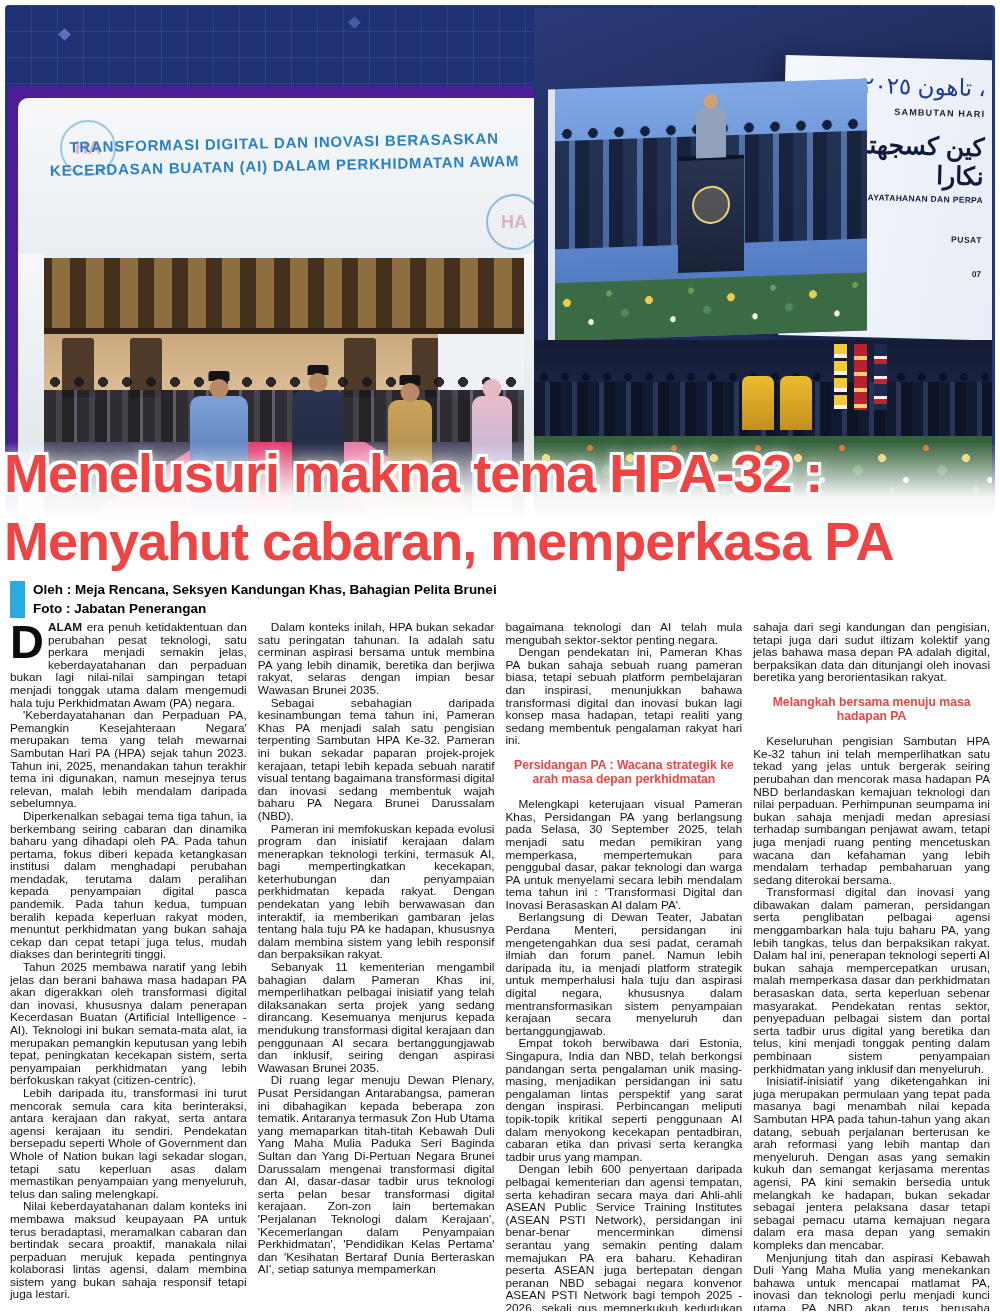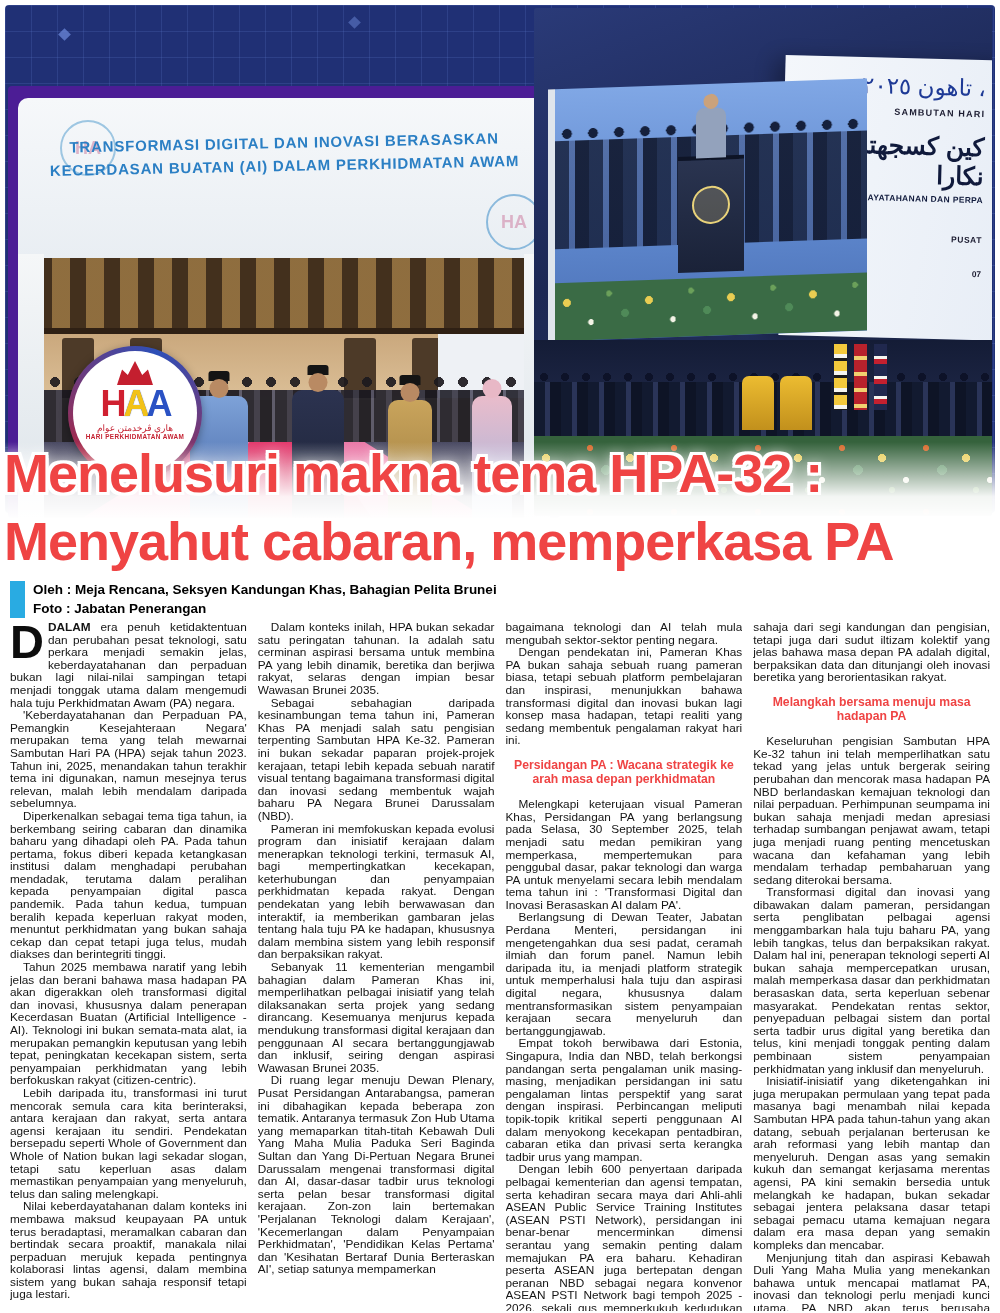--- a/index.html
+++ b/index.html
@@ -192,28 +192,20 @@
           </div>
         <div class="figure fig-gold">
             <span class="songkok"></span>
             <span class="head"></span>
           </div>
         <div class="figure fig-pink">
             <span class="head"></span>
           </div>
       </div>
 
-      <div class="hpa-logo">
-        <div class="hpa-inner">
-          <div class="crest"></div>
-          <div class="logo-letters"><span class="l1">H</span><span class="l2">A</span><span class="l3">A</span></div>
-          <div class="logo-jawi">هاري ڤرخدمتن عوام</div>
-          <div class="logo-label">HARI PERKHIDMATAN AWAM</div>
-        </div>
-      </div>
     </div>
 
     <div class="right-photo">
       <div class="backdrop-panel">
         <div class="bd-jawi-year">، تاهون ٢٠٢٥</div>
         <div class="bd-sambutan">SAMBUTAN HARI</div>
         <div class="bd-jawi-theme">كين كسجهتراءن نكارا</div>
         <div class="bd-theme-latin">KEBERDAYATAHANAN DAN PERPA</div>
         <div class="bd-pusat">PUSAT</div>
         <div class="bd-date">07</div>
@@ -249,21 +241,21 @@
     <div class="byline-bar"></div>
     <div class="byline-text">
       <div>Oleh : Meja Rencana, Seksyen Kandungan Khas, Bahagian Pelita Brunei</div>
       <div>Foto : Jabatan Penerangan</div>
     </div>
   </div>
 
   <div class="article">
 
     <div class="col">
-      <p class="ni"><span class="dropcap">D</span><b>DALAM</b><span> era penuh ketidaktentuan dan perubahan pesat teknologi, satu perkara menjadi semakin jelas, keberdayatahanan dan perpaduan bukan lagi nilai-nilai sampingan tetapi menjadi tonggak utama dalam mengemudi hala tuju Perkhidmatan Awam (PA) negara.</span></p>
+      <p class="ni"><span class="dropcap">D</span><b>ALAM</b><span> era penuh ketidaktentuan dan perubahan pesat teknologi, satu perkara menjadi semakin jelas, keberdayatahanan dan perpaduan bukan lagi nilai-nilai sampingan tetapi menjadi tonggak utama dalam mengemudi hala tuju Perkhidmatan Awam (PA) negara.</span></p>
       <p>'Keberdayatahanan dan Perpaduan PA, Pemangkin Kesejahteraan Negara' merupakan tema yang telah mewarnai Sambutan Hari PA (HPA) sejak tahun 2023. Tahun ini, 2025, menandakan tahun terakhir tema ini digunakan, namun mesejnya terus relevan, malah lebih mendalam daripada sebelumnya.</p>
       <p>Diperkenalkan sebagai tema tiga tahun, ia berkembang seiring cabaran dan dinamika baharu yang dihadapi oleh PA. Pada tahun pertama, fokus diberi kepada ketangkasan institusi dalam menghadapi perubahan mendadak, terutama dalam peralihan kepada penyampaian digital pasca pandemik. Pada tahun kedua, tumpuan beralih kepada keperluan rakyat moden, menuntut perkhidmatan yang bukan sahaja cekap dan cepat tetapi juga telus, mudah diakses dan berintegriti tinggi.</p>
       <p>Tahun 2025 membawa naratif yang lebih jelas dan berani bahawa masa hadapan PA akan digerakkan oleh transformasi digital dan inovasi, khususnya dalam penerapan Kecerdasan Buatan (Artificial Intelligence - AI). Teknologi ini bukan semata-mata alat, ia merupakan pemangkin keputusan yang lebih tepat, peningkatan kecekapan sistem, serta penyampaian perkhidmatan yang lebih berfokuskan rakyat (citizen-centric).</p>
       <p>Lebih daripada itu, transformasi ini turut mencorak semula cara kita berinteraksi, antara kerajaan dan rakyat, serta antara agensi kerajaan itu sendiri. Pendekatan bersepadu seperti Whole of Government dan Whole of Nation bukan lagi sekadar slogan, tetapi satu keperluan asas dalam memastikan penyampaian yang menyeluruh, telus dan saling melengkapi.</p>
       <p>Nilai keberdayatahanan dalam konteks ini membawa maksud keupayaan PA untuk terus beradaptasi, meramalkan cabaran dan bertindak secara proaktif, manakala nilai perpaduan merujuk kepada pentingnya kolaborasi lintas agensi, dalam membina sistem yang bukan sahaja responsif tetapi juga lestari.</p>
     </div>
 
     <div class="col">
       <p>Dalam konteks inilah, HPA bukan sekadar satu peringatan tahunan. Ia adalah satu cerminan aspirasi bersama untuk membina PA yang lebih dinamik, beretika dan berjiwa rakyat, selaras dengan impian besar Wawasan Brunei 2035.</p>
       <p>Sebagai sebahagian daripada kesinambungan tema tahun ini, Pameran Khas PA menjadi salah satu pengisian terpenting Sambutan HPA Ke-32. Pameran ini bukan sekadar paparan projek-projek kerajaan, tetapi lebih kepada sebuah naratif visual tentang bagaimana transformasi digital dan inovasi sedang membentuk wajah baharu PA Negara Brunei Darussalam (NBD).</p>

